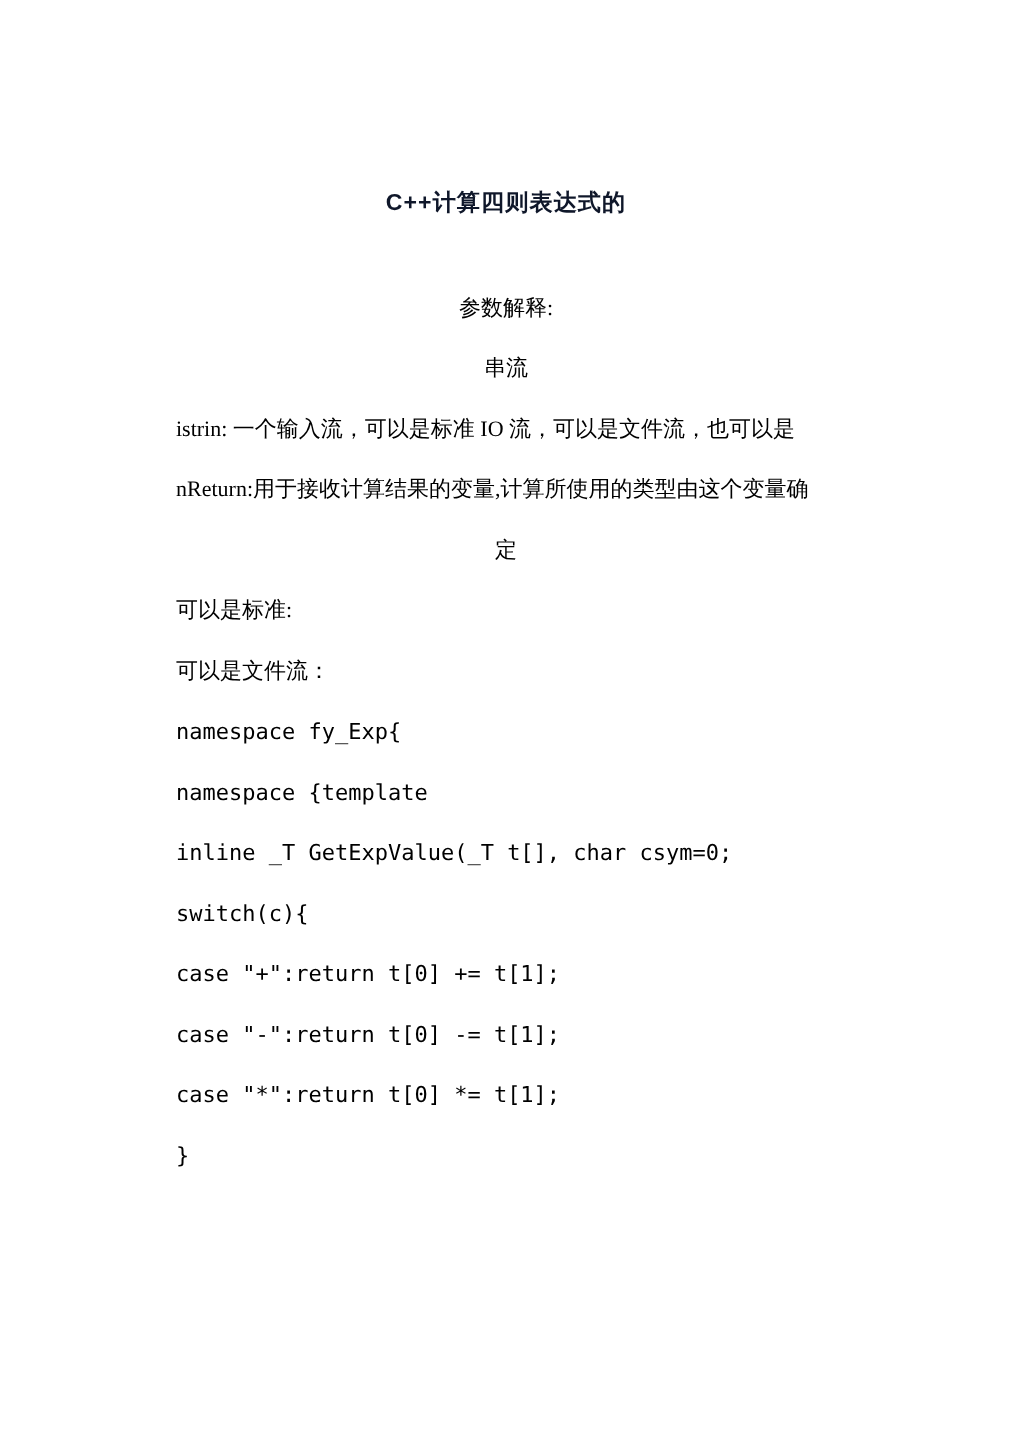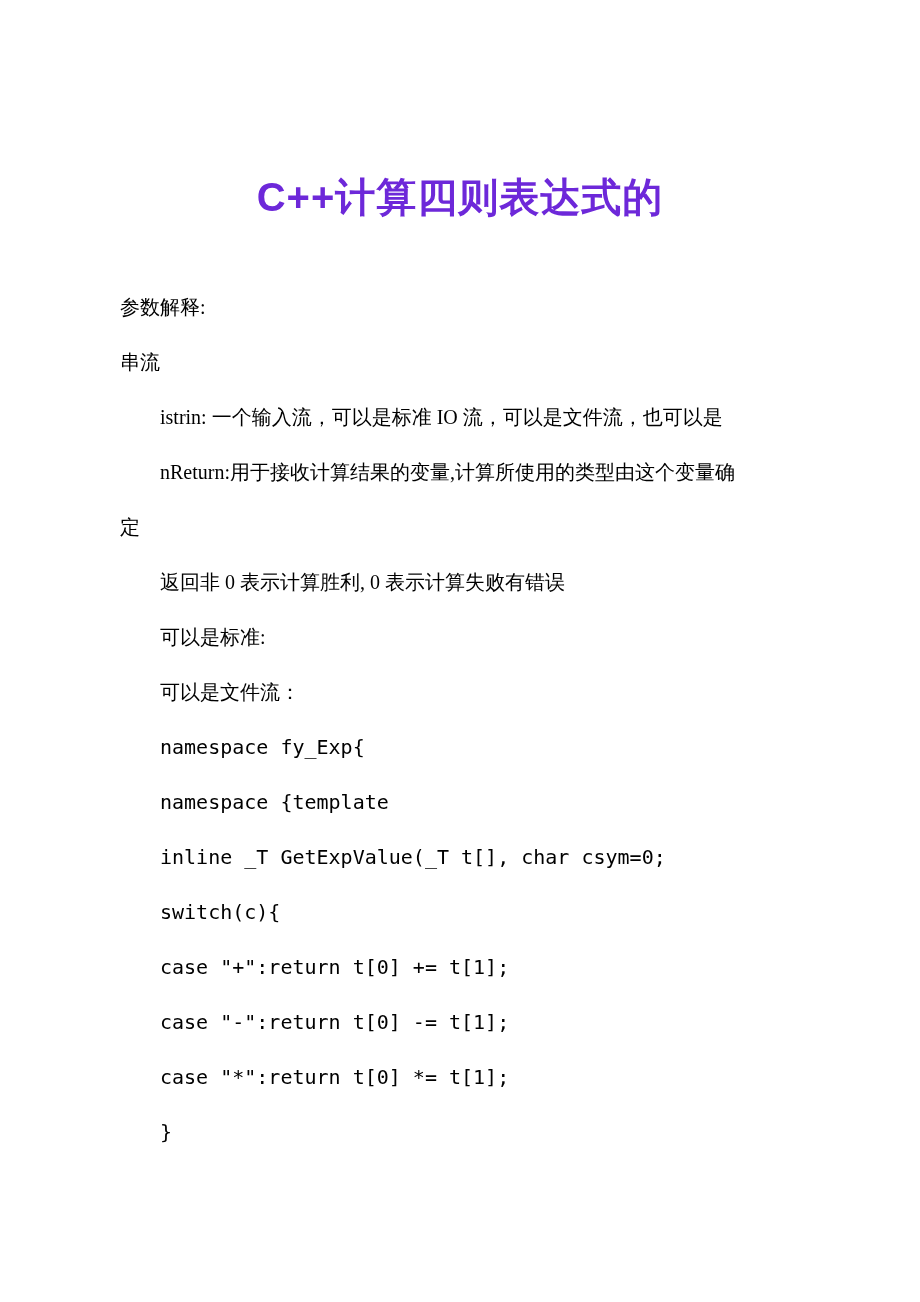--- a/index.html
+++ b/index.html
@@ -9,58 +9,58 @@
     font-family: "SimSun", "宋体", serif;
     width: 920px;
     height: 1302px;
     box-sizing: border-box;
   }
   .page {
     padding: 170px 120px 80px 120px;
     box-sizing: border-box;
   }
   .title {
-    color: #6d28d9;
-    font-size: 40px;
+    color: #0f172a;
+    font-size: 21px;
     font-weight: bold;
     text-align: center;
     font-family: "SimHei", "黑体", sans-serif;
     margin-bottom: 55px;
     letter-spacing: 1px;
   }
   .body-text {
     font-size: 20px;
     line-height: 2.75;
     color: #000000;
   }
   .para {
     margin: 0;
   }
   .indent {
     text-indent: 2em;
   }
   .no-indent {
     text-indent: 0;
+    text-align: center;
   }
   .code {
     font-family: "SimSun", "宋体", monospace;
   }
 </style>
 </head>
 <body>
 
 <div class="page">
   <div class="title">C++计算四则表达式的</div>
   <div class="body-text" id="body-container">
       <p class="para no-indent">参数解释:</p>
       <p class="para no-indent">串流</p>
       <p class="para indent">istrin: 一个输入流，可以是标准 IO 流，可以是文件流，也可以是</p>
       <p class="para indent">nReturn:用于接收计算结果的变量,计算所使用的类型由这个变量确</p>
       <p class="para no-indent">定</p>
-      <p class="para indent">返回非 0 表示计算胜利, 0 表示计算失败有错误</p>
       <p class="para indent">可以是标准:</p>
       <p class="para indent">可以是文件流：</p>
       <p class="para indent code">namespace fy_Exp{</p>
       <p class="para indent code">namespace {template</p>
       <p class="para indent code">inline _T GetExpValue(_T t[], char csym=0;</p>
       <p class="para indent code">switch(c){</p>
       <p class="para indent code">case "+":return t[0] += t[1];</p>
       <p class="para indent code">case "-":return t[0] -= t[1];</p>
       <p class="para indent code">case "*":return t[0] *= t[1];</p>
       <p class="para indent code">}</p>

